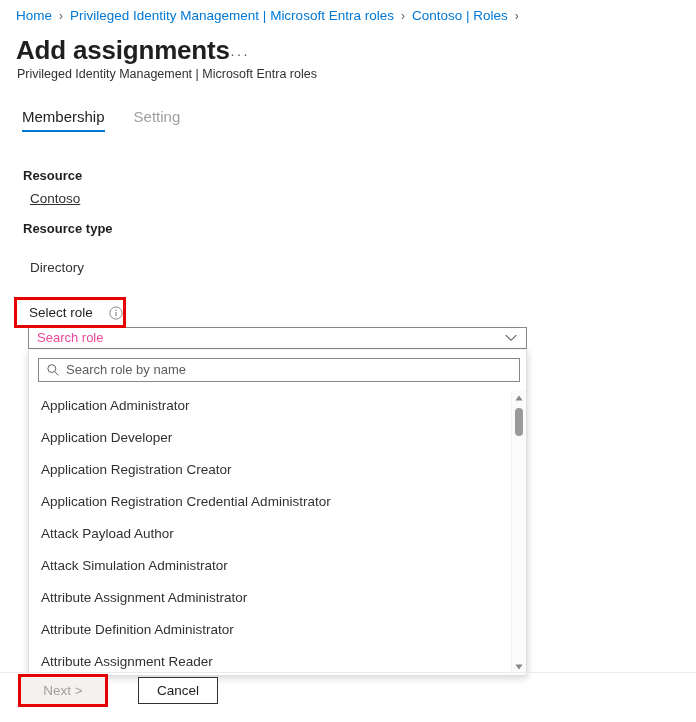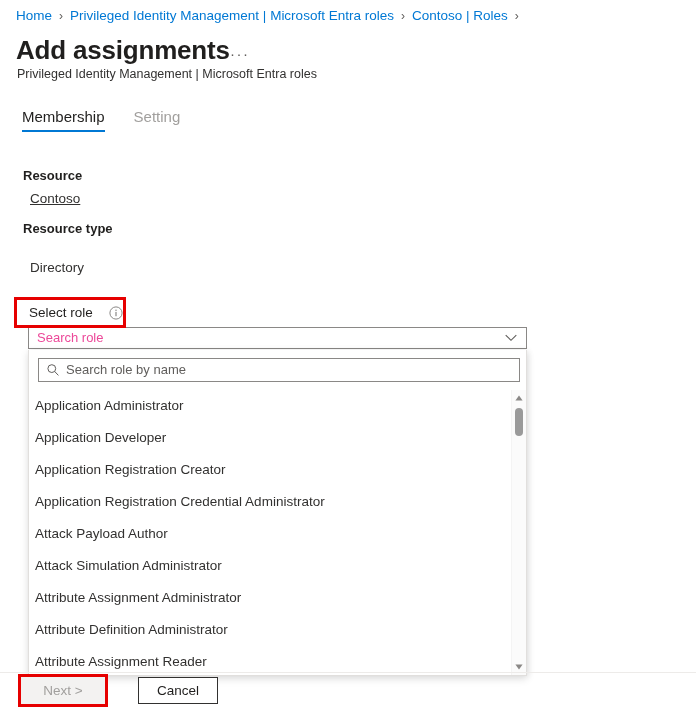--- a/index.html
+++ b/index.html
@@ -246,21 +246,21 @@
     left: 0;
     top: 40px;
     right: 0;
     bottom: 0;
     overflow: hidden;
   }
   .role-item {
     position: relative;
     height: 32px;
     line-height: 32px;
-    padding-left: 6px;
+    padding-left: 12px;
     font-size: 13.5px;
     color: #323130;
     white-space: nowrap;
     cursor: pointer;
   }
 
   
   #dropdown-scrollbar {
     position: absolute;
     right: 0px;

